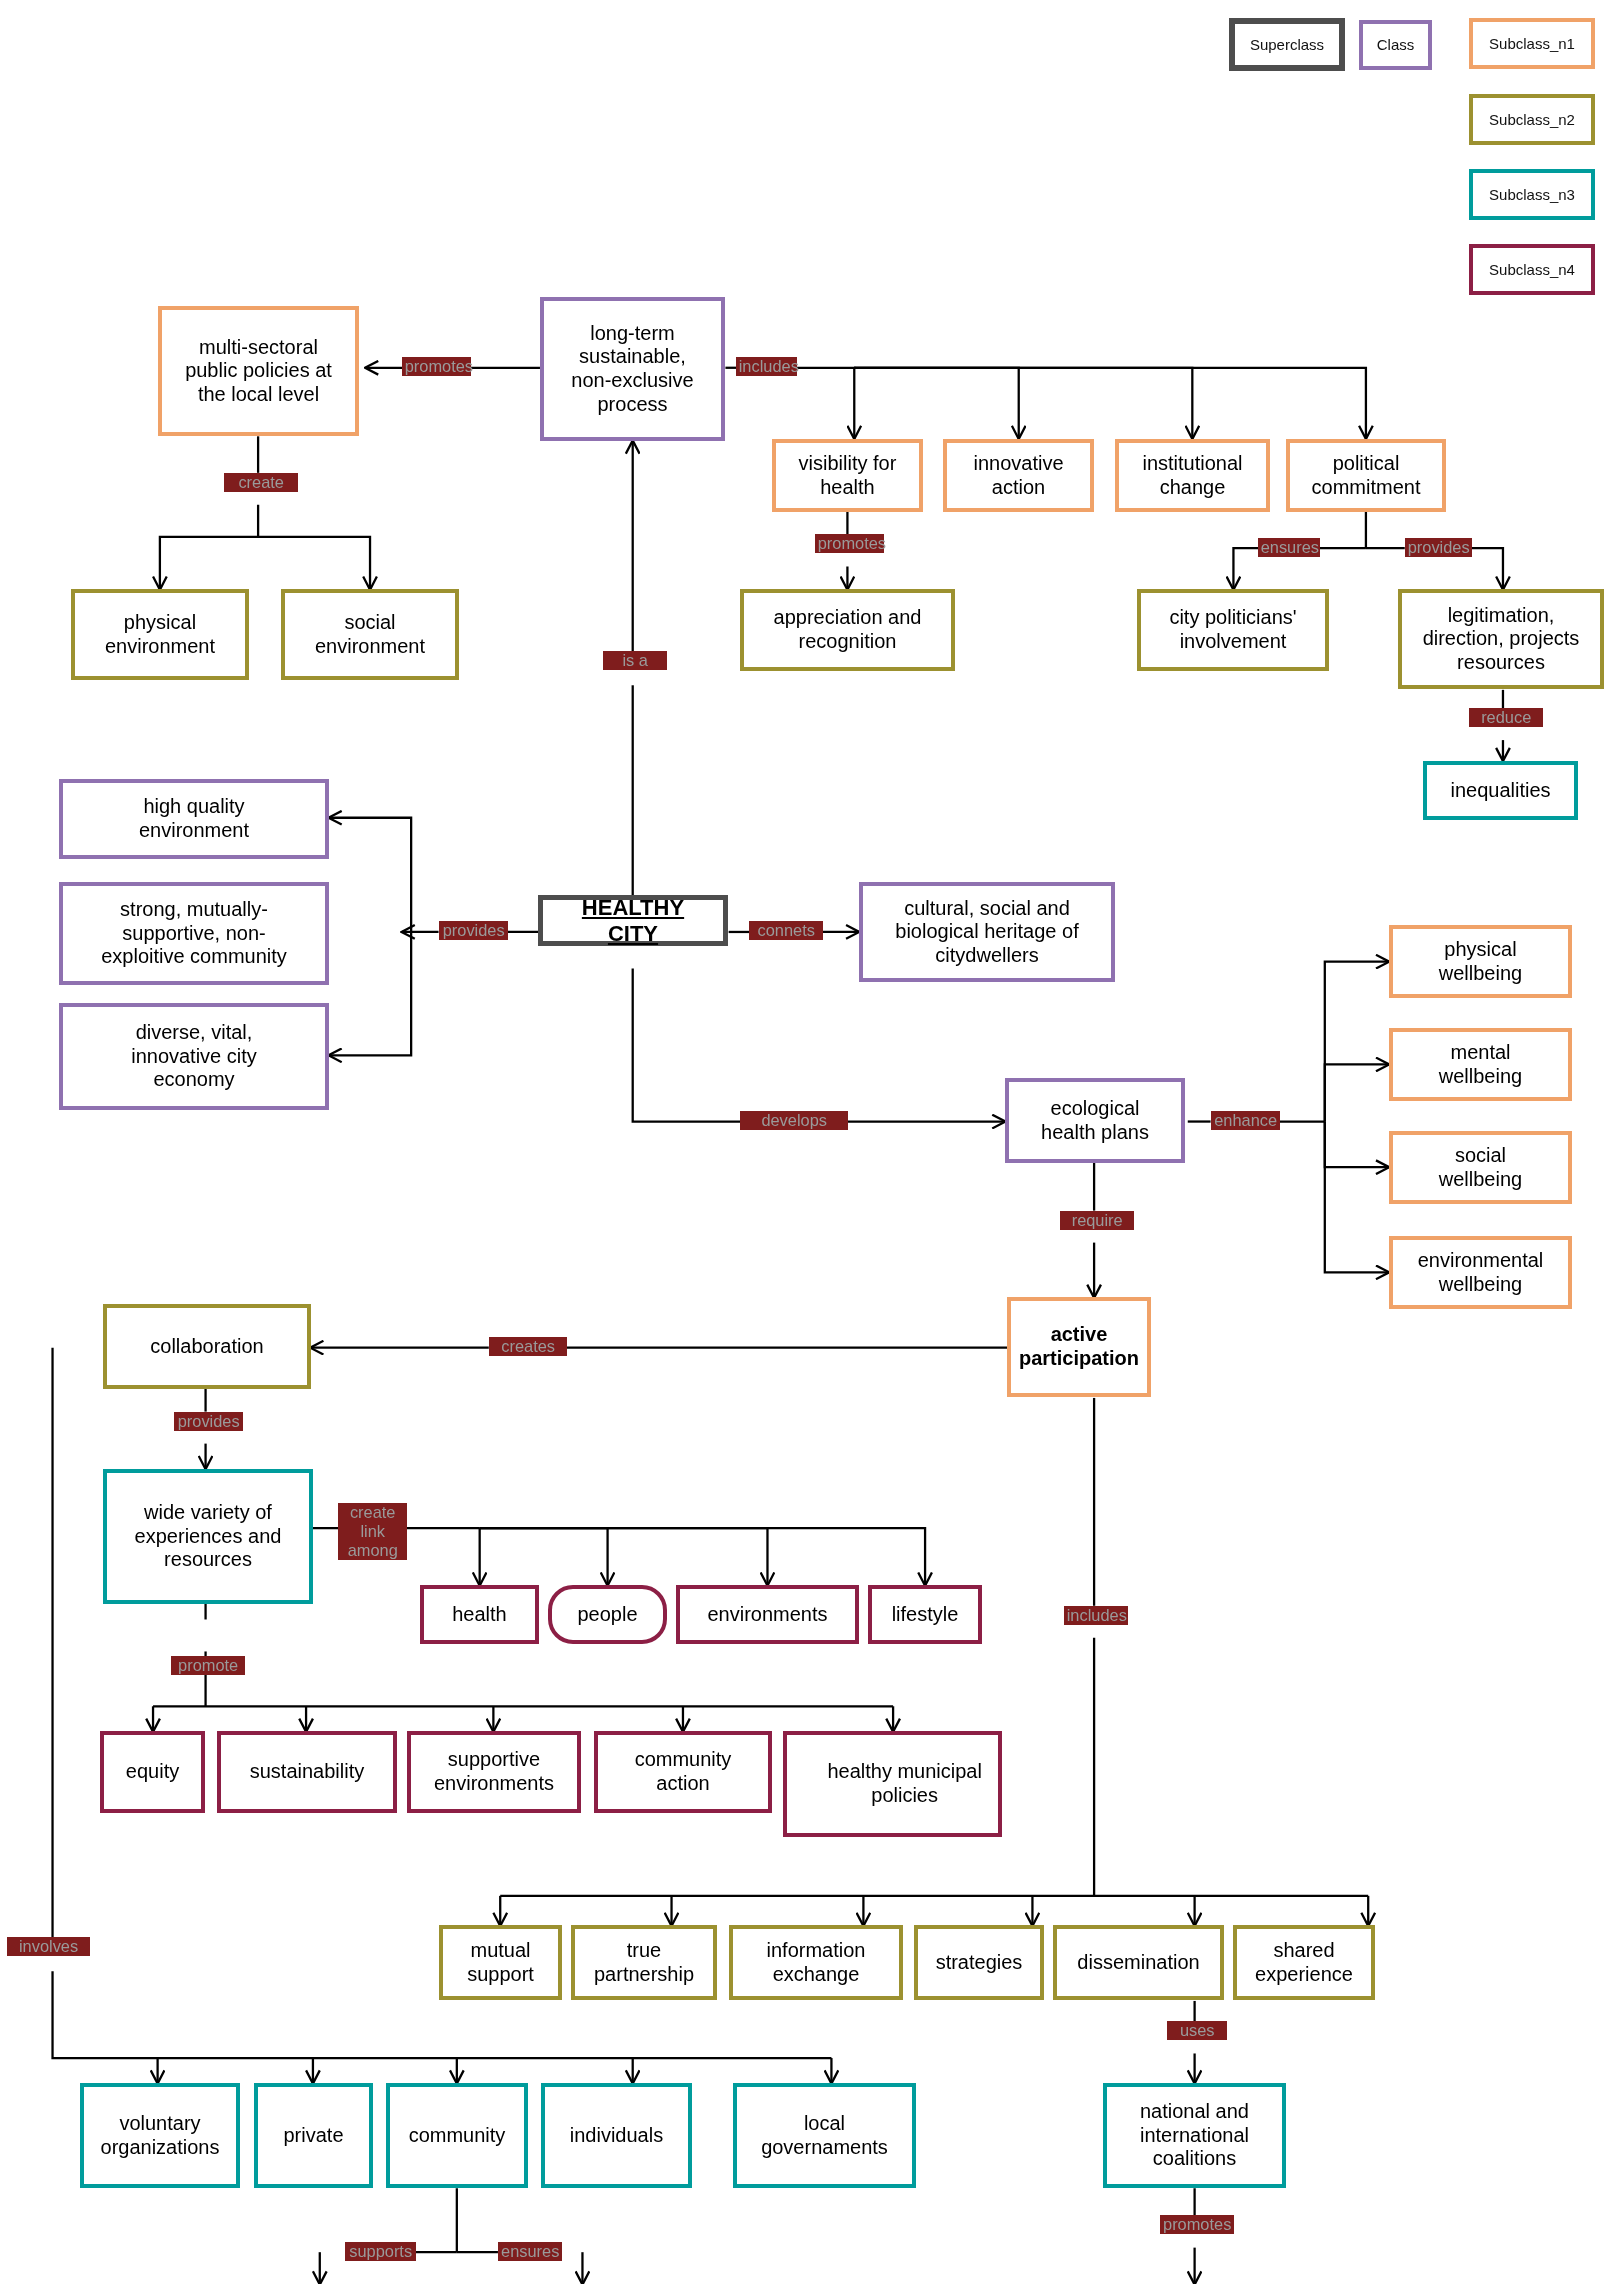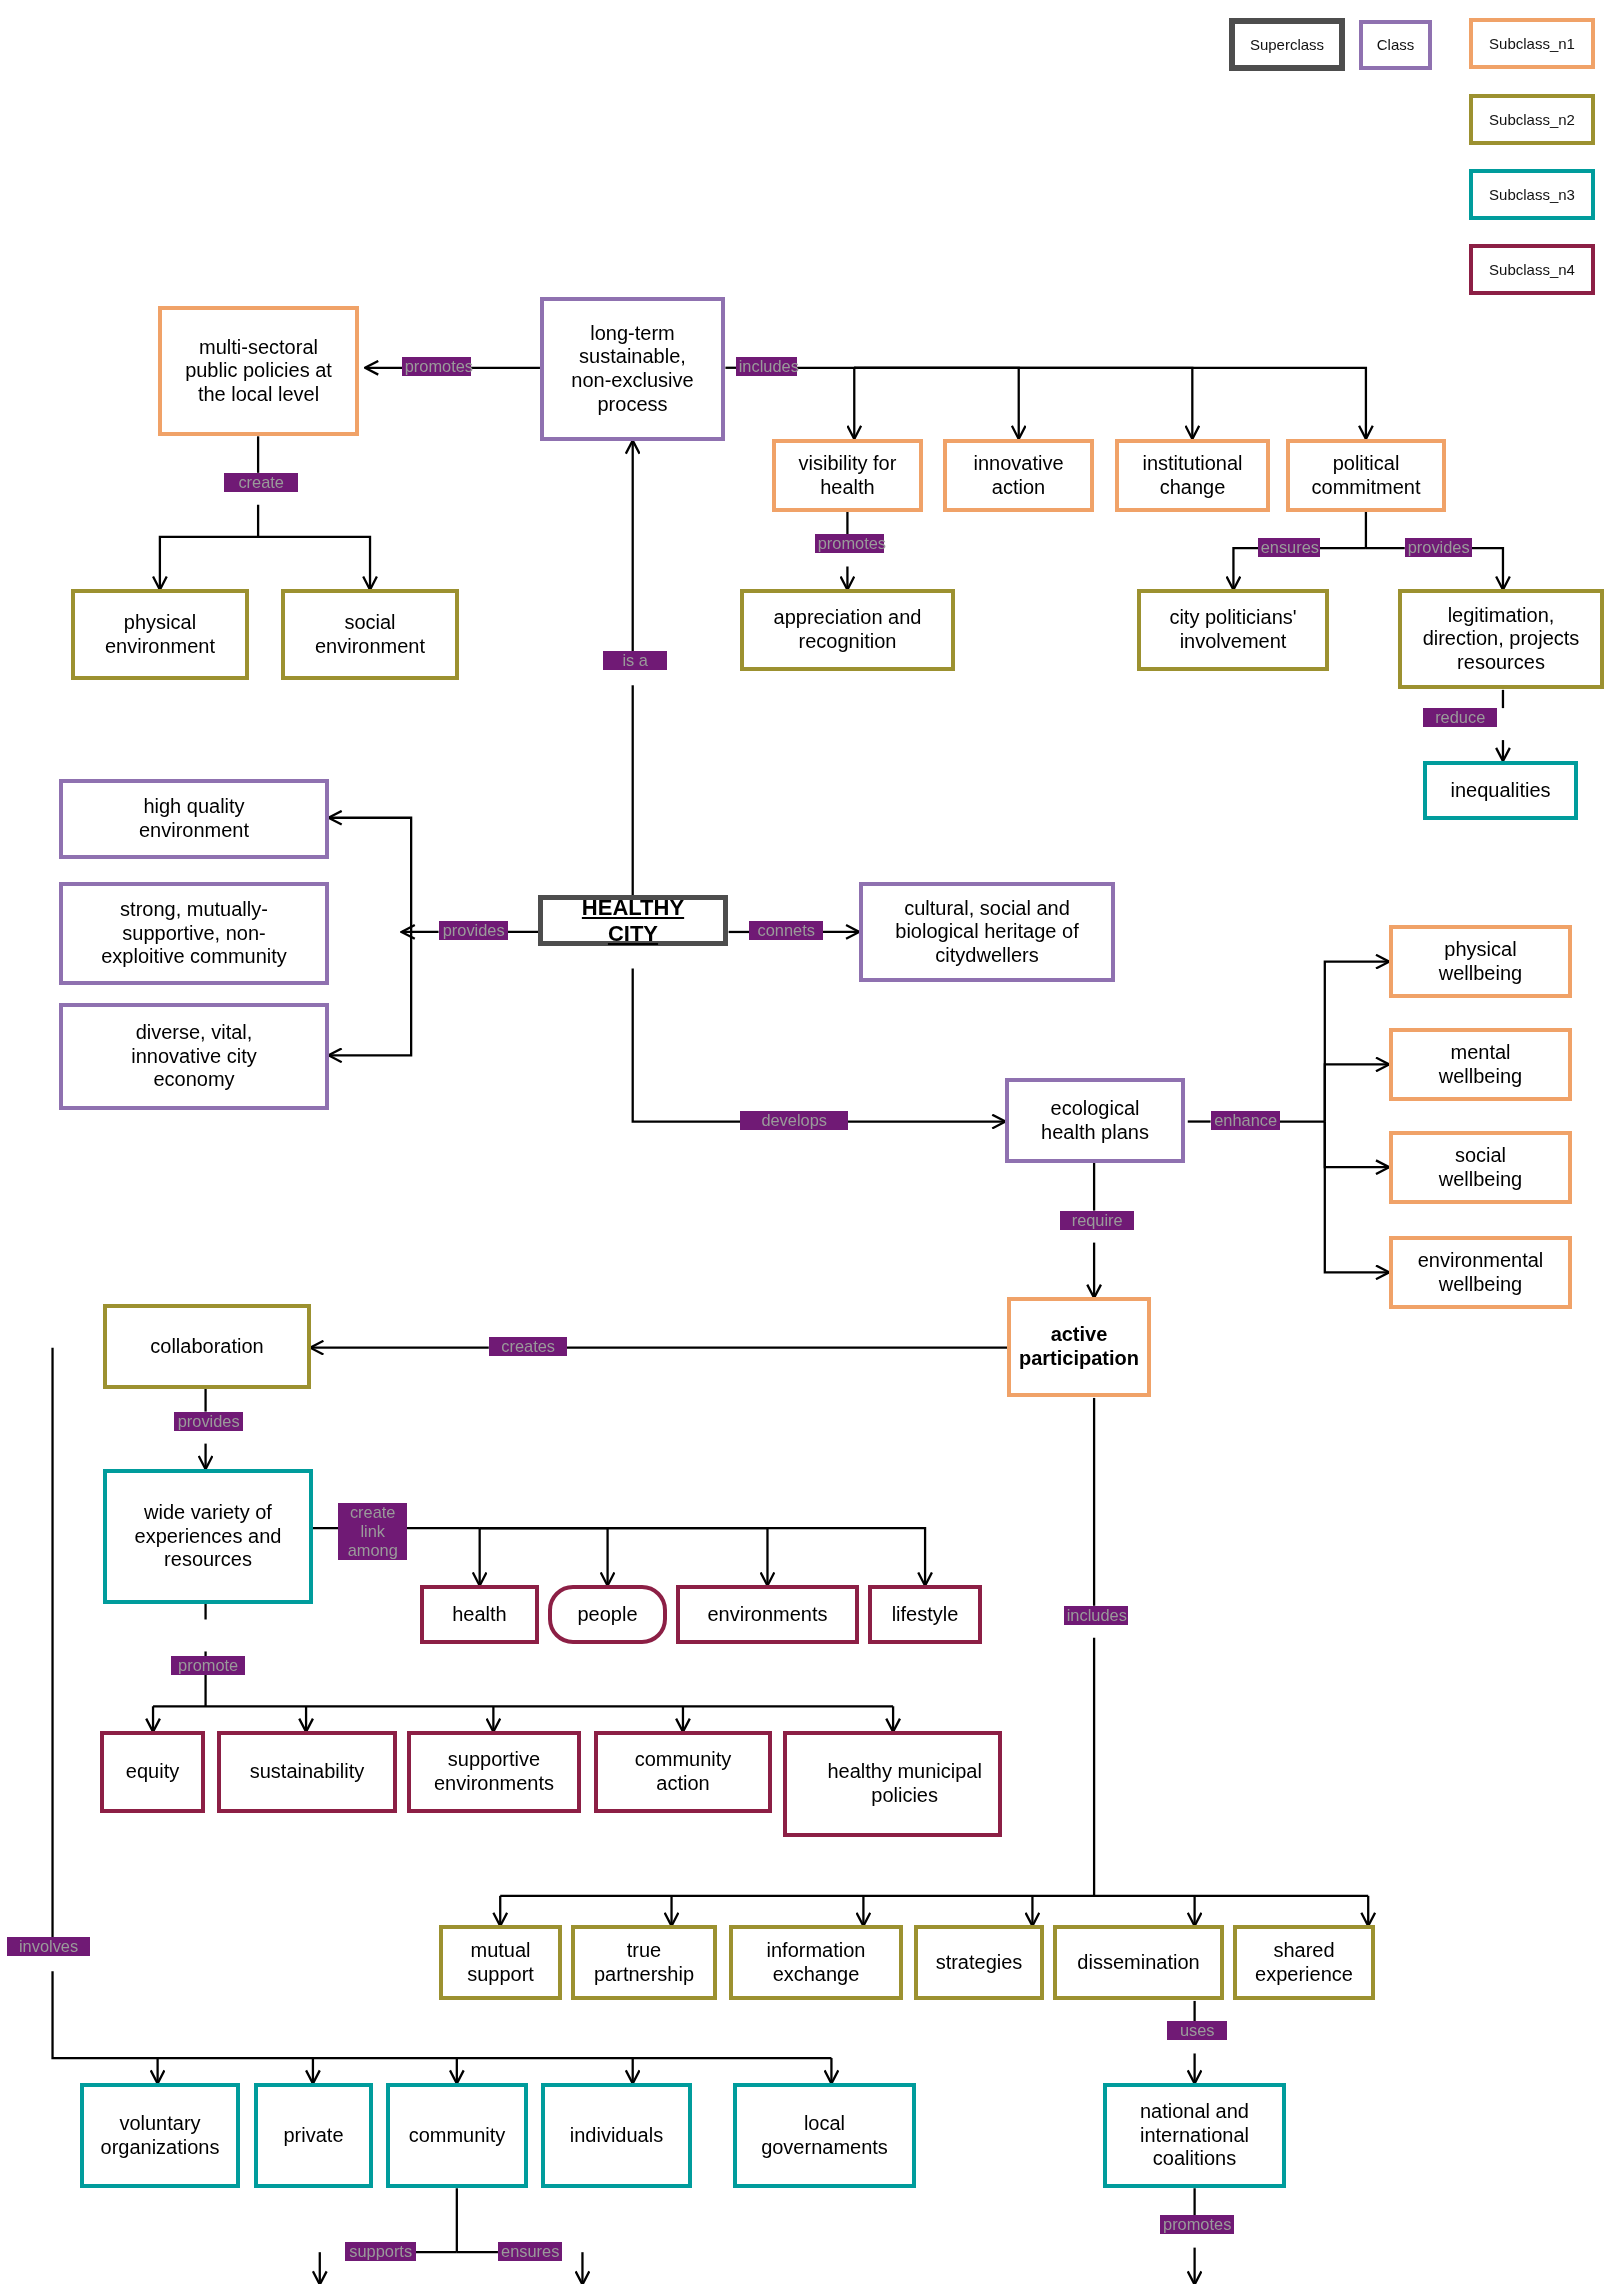--- a/index.html
+++ b/index.html
@@ -11,21 +11,21 @@
         align-items:center;justify-content:center;text-align:center;
         color:#000;line-height:1.18;padding:1.8px 3.7px;}
   .n-super{border:5.5px solid #4d4d4d;font-weight:bold;}
   .n-class{border:4.1px solid #8f71b0;}
   .n-s1{border:4.1px solid #f0a268;}
   .n-s2{border:4.1px solid #9c9130;}
   .n-s3{border:4.1px solid #009c9c;}
   .n-s4{border:4.1px solid #8c1f45;}
 
   .edgelabel{position:absolute;color:#9a9a9a;font-size:16.4px;white-space:pre;
-             text-align:center;line-height:1.15;background:#701a75;padding:0 2.7px;}
+             text-align:center;line-height:1.15;background:#7f1d1d;padding:0 2.7px;}
   .legend-box{position:absolute;box-sizing:border-box;background:#fff;display:flex;
               align-items:center;justify-content:center;font-size:15px;color:#111;}
 </style>
 </head>
 <body>
 
 <div id="stage">
 
   <div class="legend-box n-super" style="left:1229px;top:18px;width:116px;height:53px;border-width:6px;font-weight:normal;">
     <span>Superclass</span>
@@ -388,21 +388,21 @@
   <div class="edgelabel" style="left:224px;top:473px;width:69px;">create</div>
 
   <div class="edgelabel" style="left:736px;top:357px;width:56px;">includes</div>
 
   <div class="edgelabel" style="left:815px;top:534px;width:64px;">promotes</div>
 
   <div class="edgelabel" style="left:1258px;top:538px;width:57px;">ensures</div>
 
   <div class="edgelabel" style="left:1405px;top:538px;width:62px;">provides</div>
 
-  <div class="edgelabel" style="left:1423px;top:708px;width:69px;">reduce</div>
+  <div class="edgelabel" style="left:1469px;top:708px;width:69px;">reduce</div>
 
   <div class="edgelabel" style="left:603px;top:651px;width:59px;">is a</div>
 
   <div class="edgelabel" style="left:439px;top:921px;width:64px;">provides</div>
 
   <div class="edgelabel" style="left:749px;top:921px;width:69px;">connets</div>
 
   <div class="edgelabel" style="left:740px;top:1111px;width:103px;">develops</div>
 
   <div class="edgelabel" style="left:1211px;top:1111px;width:64px;">enhance</div>

